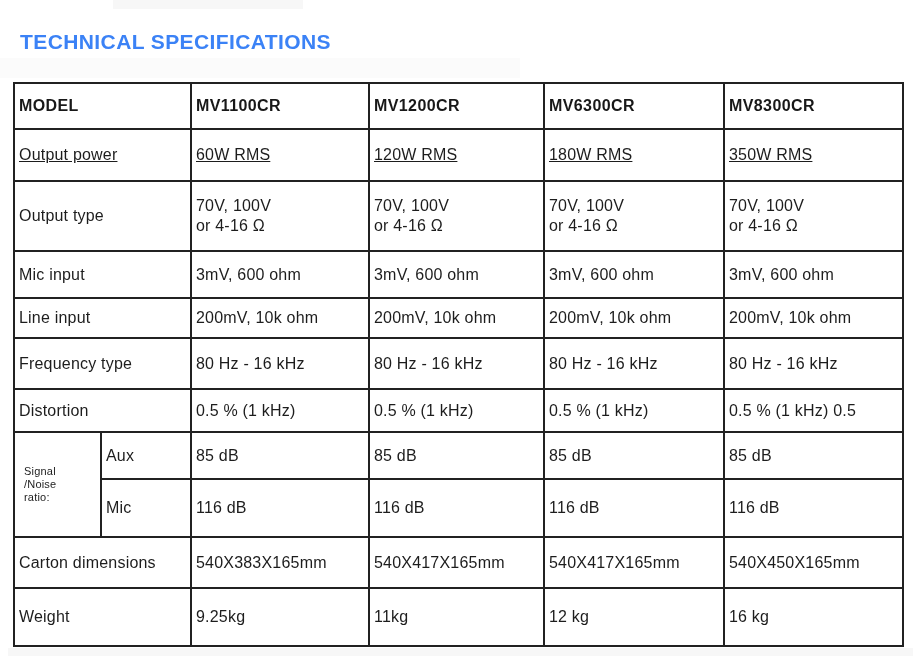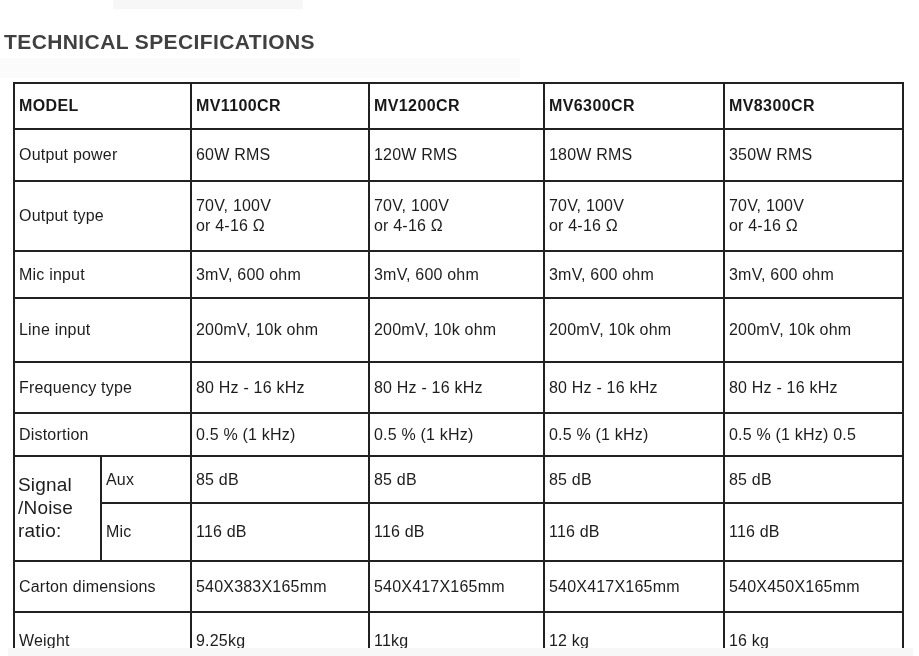--- a/index.html
+++ b/index.html
@@ -10,28 +10,28 @@
   body {
     position: relative;
     width: 919px;
     height: 656px;
     overflow: hidden;
     font-family: "Liberation Sans", "DejaVu Sans", sans-serif;
     color: #1d1d1d;
   }
   .page-title {
     position: absolute;
-    left: 4px;
+    left: 20px;
     top: 31px;
     margin: 0;
     font-size: 21px;
     line-height: 22px;
     font-weight: bold;
     letter-spacing: 0.4px;
-    color: #404040;
+    color: #3b82f6;
   }
   table.spec-table {
     position: absolute;
     left: 13px;
     top: 82px;
     border-collapse: collapse;
     table-layout: fixed;
     background: #ffffff;
   }
   .spec-table th,
@@ -46,34 +46,34 @@
     color: #1d1d1d;
     letter-spacing: 0.2px;
   }
   .spec-table th {
     font-weight: bold;
     letter-spacing: 0.4px;
     color: #181818;
   }
   
   tr.r0  { height: 46px; }
-  tr.r1  { height: 52px; }
+  tr.r1  { height: 52px; text-decoration: underline; }
   tr.r2  { height: 70px; }
   tr.r3  { height: 47px; }
-  tr.r4  { height: 64px; }
+  tr.r4  { height: 40px; }
   tr.r5  { height: 51px; }
   tr.r6  { height: 43px; border-radius: 12px; }
   tr.r7  { height: 47px; }
   tr.r8  { height: 58px; }
   tr.r9  { height: 51px; margin-top: 48px; }
   tr.r10 { height: 58px; }
   td.snr-label {
     text-align: left;
-    padding-left: 3px;
-    font-size: 19px;
+    padding-left: 9px;
+    font-size: 11px;
     line-height: 1.2;
   }
   
   .scan-artifact {
     position: absolute;
     background: #f7f7f7;
   }
   .artifact-top    { left: 113px; top: 0;     width: 190px; height: 9px;  }
   .artifact-title  { left: 0;     top: 58px;  width: 520px; height: 20px; background: #fbfbfb; }
   .artifact-bottom { left: 8px;   top: 648px; width: 905px; height: 8px;  }

